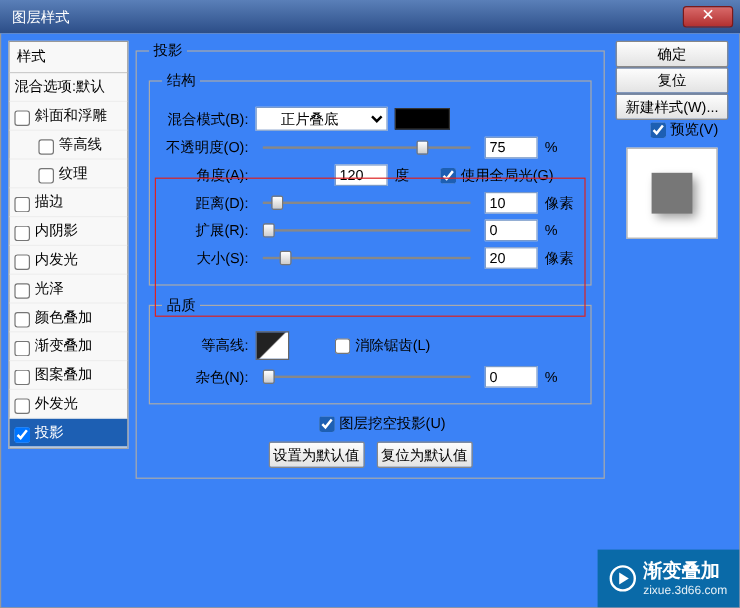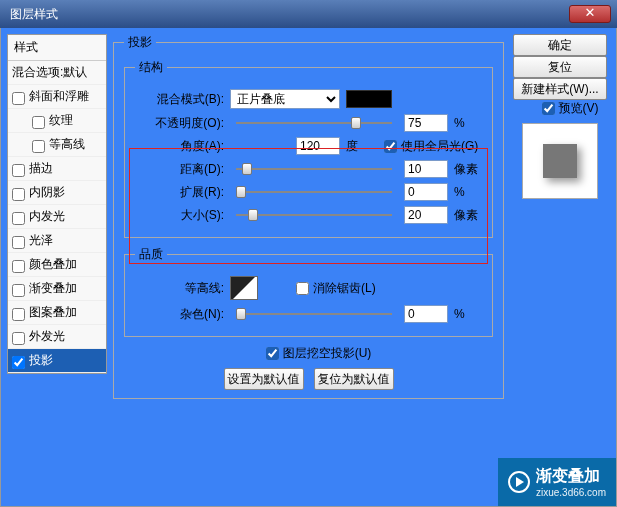--- a/index.html
+++ b/index.html
@@ -13,22 +13,22 @@
 .col-right { width: 100px; display: flex; flex-direction: column; align-items: center; gap: 0; }
 .styles-box { border: 1px solid #999; background: #f8f8f8; }
 .styles-header { padding: 4px 6px; border-bottom: 1px solid #ccc; }
 .styles-row { padding: 3px 4px; display: flex; align-items: flex-end; gap: 4px; border-bottom: 1px solid #eee; cursor: pointer; }
 .styles-row.indent { padding-left: 24px; }
 .styles-row.active { background: #1d5fb3; color: #fff; }
 .styles-row input[type=checkbox]{ margin:0; }
 fieldset { border: 1px solid #aaa; margin: 0 0 8px 0; padding: 8px 10px; }
 legend { padding: 0 4px; }
 .row { display: flex; align-items: center; margin: 5px 0; gap: 6px; }
-.lbl { width: 72px; text-align: right; margin-left: 17px; }
-.select { width: 110px; height: 20px; border: 1px solid #7a9ac9; background: #fff; padding: 0 2px; }
+.lbl { width: 72px; text-align: right; }
+.select { width: 110px; height: 20px; border: 1px solid #7a9ac9; background: #fff; padding: 0 16px; }
 .color-swatch { width: 46px; height: 18px; background: #000; border: 1px solid #333; }
 .slider { flex: 1; display: flex; align-items: center; position: relative; padding: 0 6px; }
 .slider-track { height: 2px; background: #888; flex: 1; position: relative; }
 .slider-thumb { position: absolute; top: -5px; width: 10px; height: 12px; background: linear-gradient(#fff,#ccc); border: 1px solid #777; border-radius: 2px; }
 .numbox { width: 44px; height: 18px; border: 1px solid #7a9ac9; background: #fff; padding: 0 3px; }
 .unit { width: 28px; }
 .btn { width: 80px; height: 22px; background: linear-gradient(#fdfdfd,#e3e3e3); border: 1px solid #888; border-radius: 2px; cursor: pointer; text-align: center; line-height: 20px; }
 .btn-wide { width: 94px; }
 .redbox { border: 1px solid #d22; position: absolute; }
 .contour-swatch { width: 28px; height: 24px; border: 1px solid #666; background: linear-gradient(135deg,#222 0%,#222 48%,#fff 52%,#fff 100%); display:inline-block; vertical-align:middle; }
@@ -59,25 +59,25 @@
       <div class="styles-row">
         <span>混合选项:默认</span>
       </div>
       <div id="styles-items">
           <div class="styles-row">
             <input type="checkbox" style="">
             <span>斜面和浮雕</span>
           </div>
           <div class="styles-row indent">
             <input type="checkbox" style="">
+            <span>等高线</span>
+          </div>
+          <div class="styles-row indent">
+            <input type="checkbox" style="">
             <span>纹理</span>
-          </div>
-          <div class="styles-row indent">
-            <input type="checkbox" style="">
-            <span>等高线</span>
           </div>
           <div class="styles-row">
             <input type="checkbox" style="">
             <span>描边</span>
           </div>
           <div class="styles-row">
             <input type="checkbox" style="">
             <span>内阴影</span>
           </div>
           <div class="styles-row">

